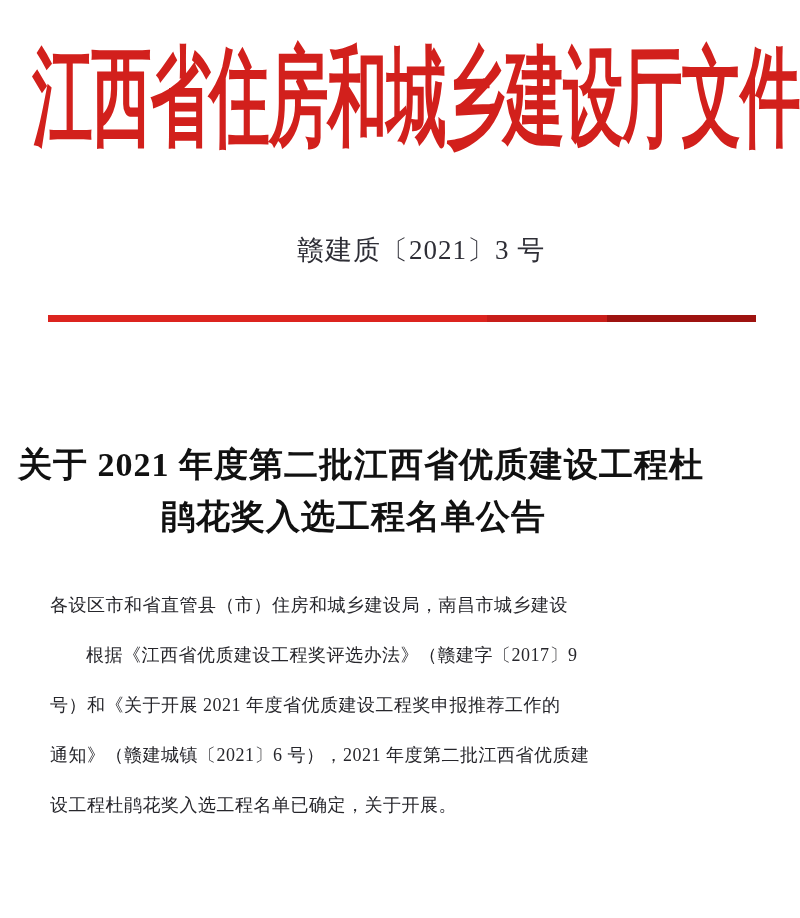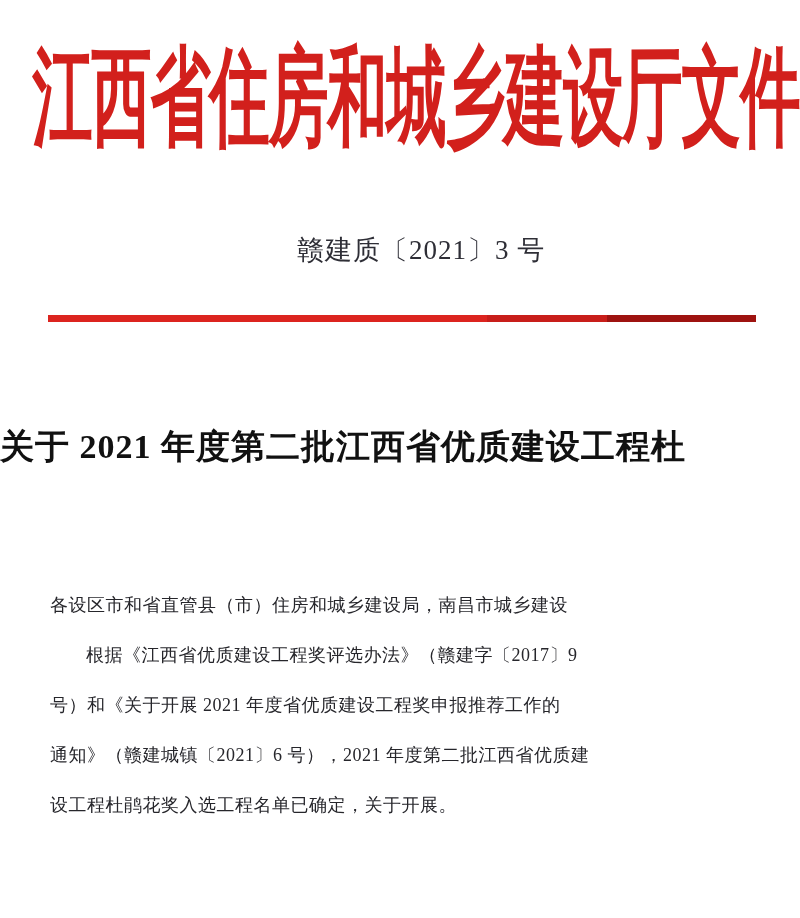--- a/index.html
+++ b/index.html
@@ -42,21 +42,21 @@
   
   .red-rule{
     position:absolute;top:315px;left:48px;width:708px;height:7px;
     background:linear-gradient(90deg,
       #dc241f 0%, #dc241f 62%,
       #c81e1a 62%, #c81e1a 79%,
       #9e1310 79%, #9e1310 100%);
   }
   
   .doc-title{
-    position:absolute;top:421px;left:0;width:671px;margin:0;
+    position:absolute;top:421px;left:0;width:671px;margin:18px;
     text-align:center;
     font-size:34px;font-weight:700;
     line-height:52px;
     letter-spacing:1px;
     color:var(--title-ink);
   }
   .title-line{display:block;white-space:nowrap;}
   
   .body-text{
     position:absolute;top:580px;left:50px;width:706px;
@@ -75,20 +75,21 @@
   <div class="masthead">
     <span class="masthead-text">江西省住房和城乡建设厅文件</span>
   </div>
 
   <div class="doc-number">赣建质〔2021〕3 号</div>
 
   <div class="red-rule"></div>
 
   <h1 class="doc-title">
     <span class="title-line">关于 2021 年度第二批江西省优质建设工程杜</span>
+    <span class="title-line">鹃花奖入选工程名单公告</span>
   </h1>
 
   <div class="body-text">
     <div class="body-line">各设区市和省直管县（市）住房和城乡建设局，南昌市城乡建设</div>
     <div class="body-line indent">根据《江西省优质建设工程奖评选办法》（赣建字〔2017〕9</div>
     <div class="body-line">号）和《关于开展 2021 年度省优质建设工程奖申报推荐工作的</div>
     <div class="body-line">通知》（赣建城镇〔2021〕6 号），2021 年度第二批江西省优质建</div>
     <div class="body-line">设工程杜鹃花奖入选工程名单已确定，关于开展。</div>
   </div>
 

